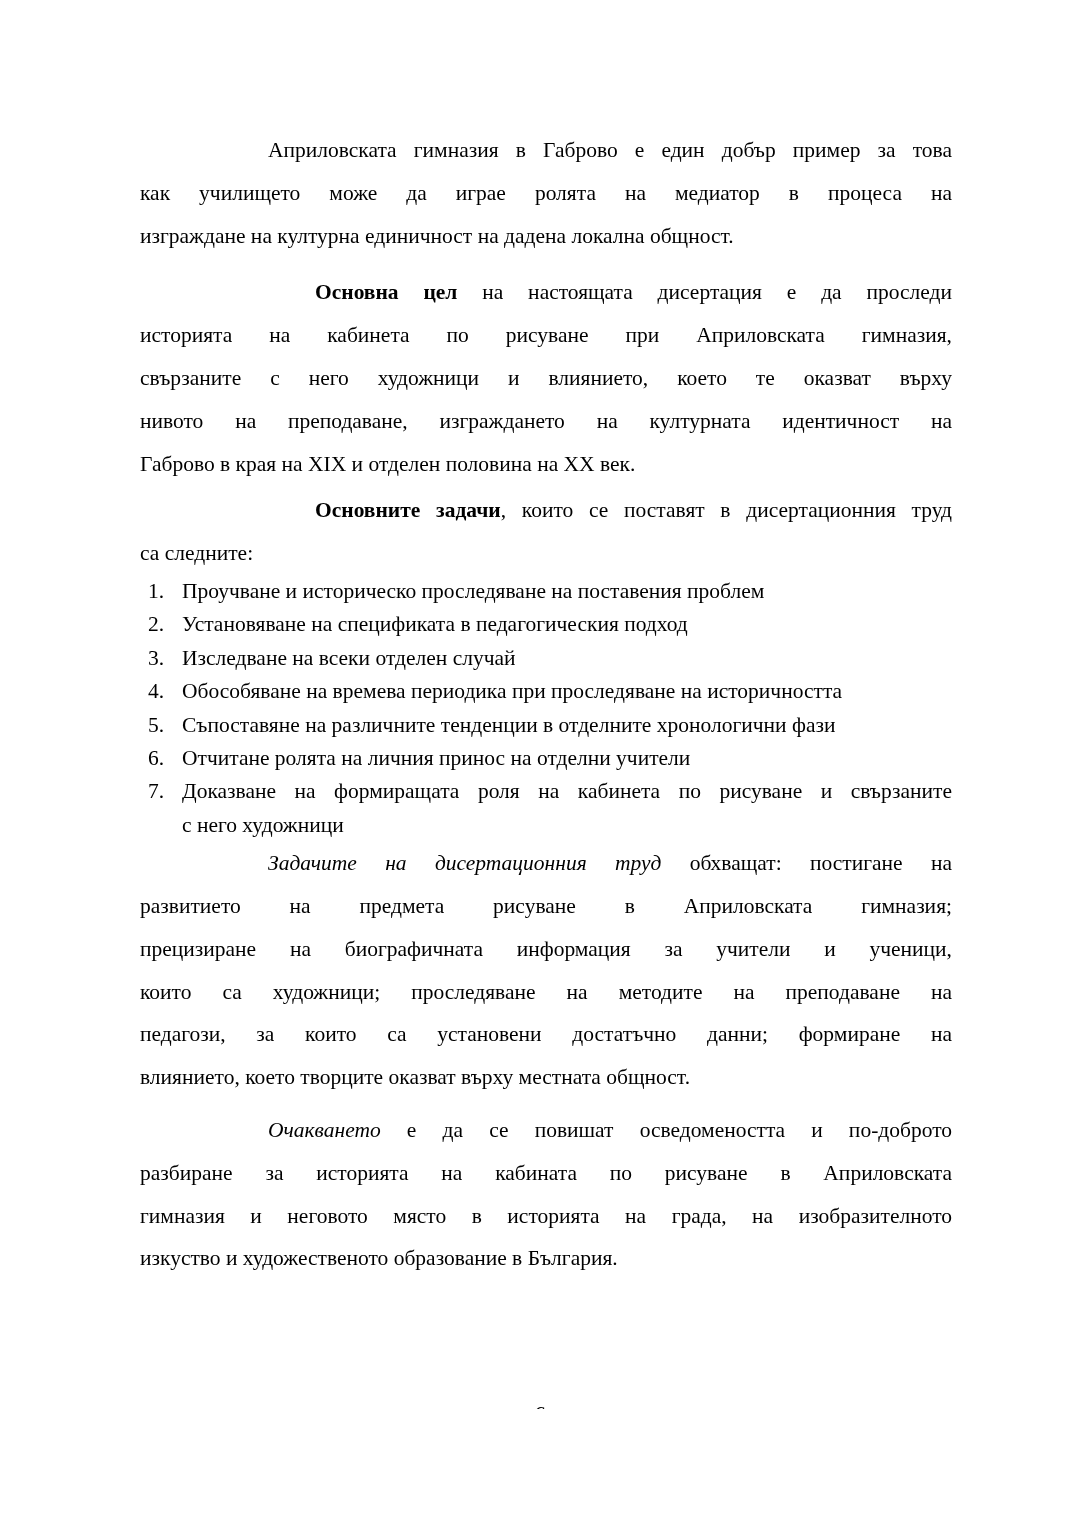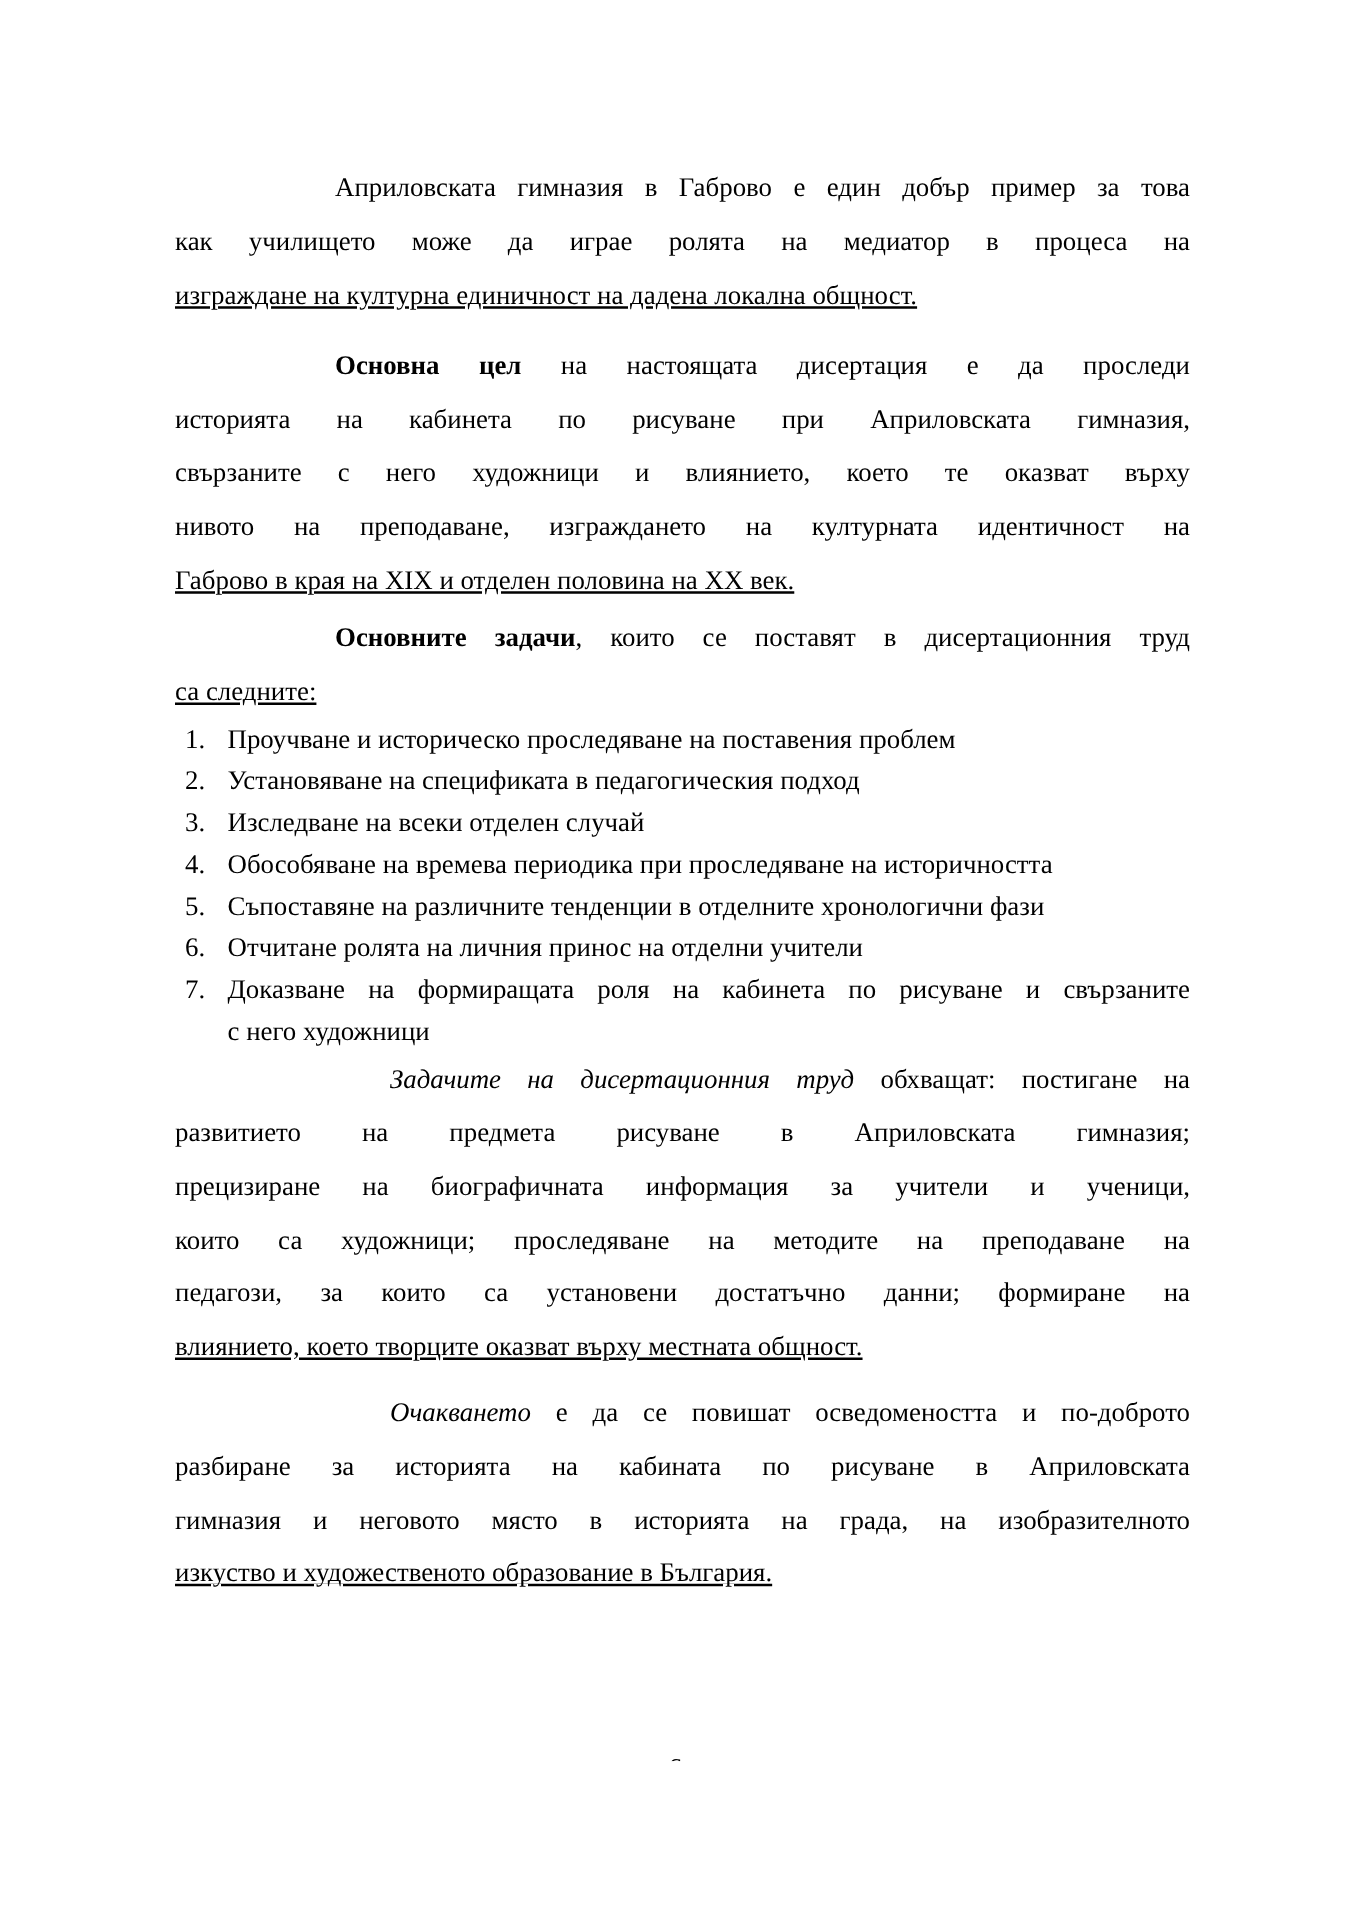--- a/index.html
+++ b/index.html
@@ -21,25 +21,24 @@
   .para { margin: 0; }
   .ln {
     font-size: 21.5px;
     line-height: 42.8px;
     text-align: justify;
     text-align-last: justify;
   }
   .ln.left {
     text-align: left;
     text-align-last: left;
-    text-decoration: underline;
   }
   .ln.indent { padding-left: 128px; }
-  .b { font-weight: bold; }
-  .i { font-style: italic; margin-left: 44px; }
+  .b { font-weight: bold; margin-left: 47px; }
+  .i { font-style: italic; }
 
   .gap14 { margin-top: 14px; }
   .gap4  { margin-top: 4px; }
   .gap2  { margin-top: 2px; }
   .gap10 { margin-top: 10px; }
 
   .olist { margin: 0; }
   .oli {
     position: relative;
     padding-left: 42px;

